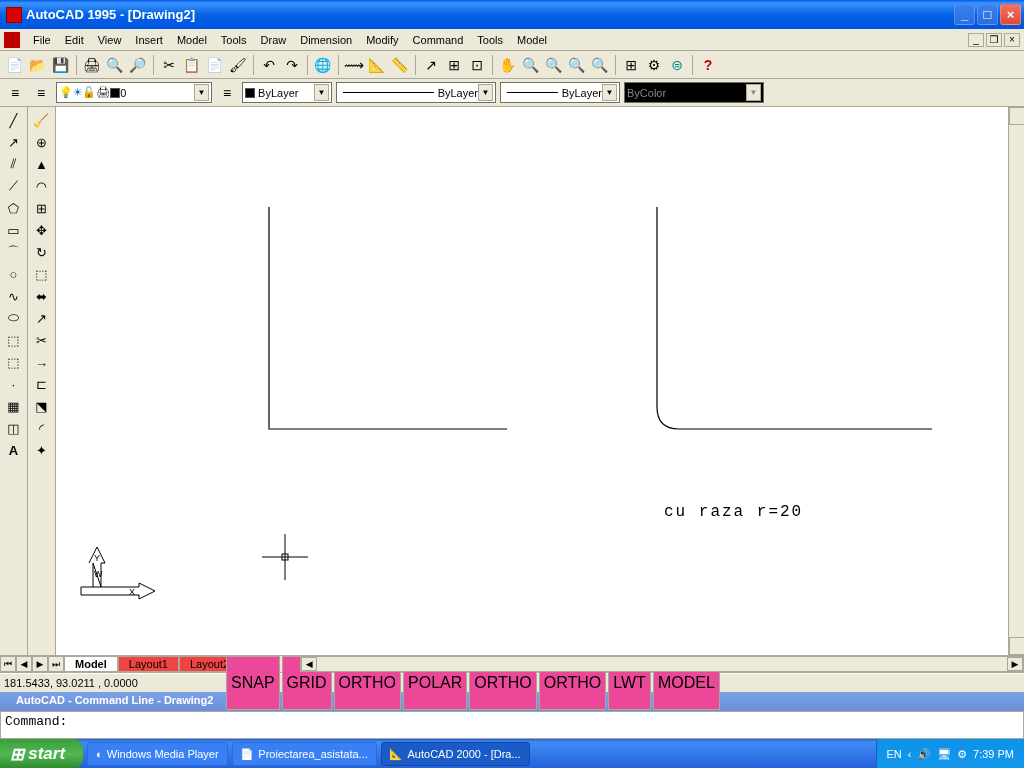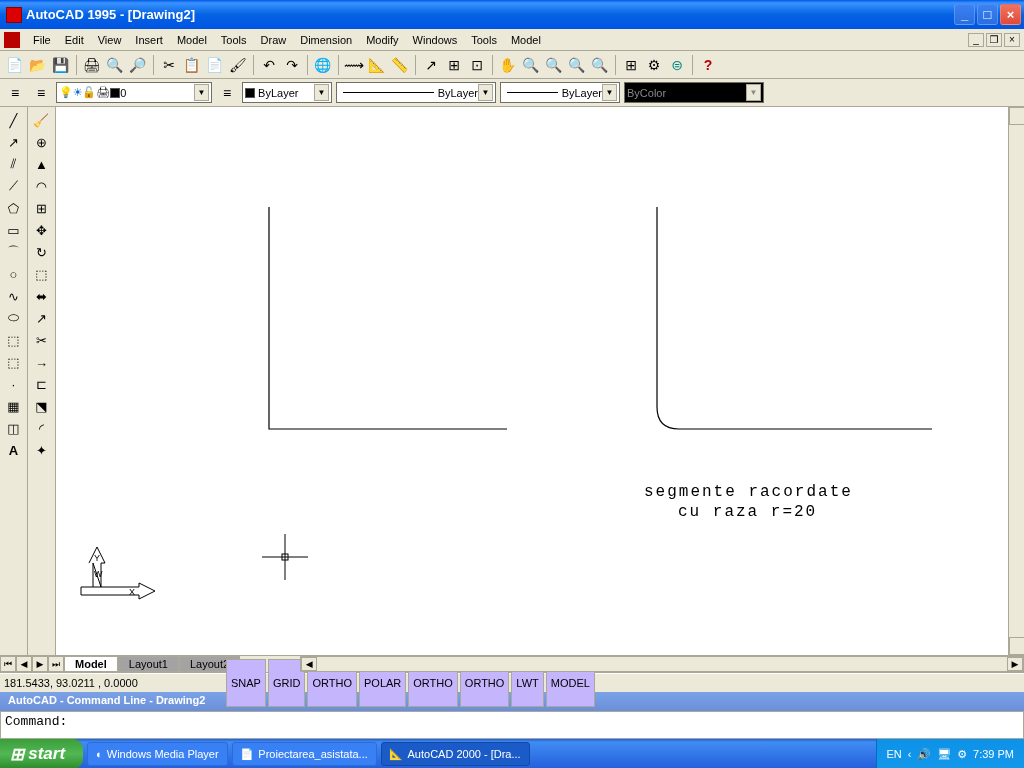--- a/index.html
+++ b/index.html
@@ -32,28 +32,28 @@
 .lefttools2 { width: 28px; background: #ece9d8; border-right: 1px solid #aca899; display: flex; flex-direction: column; padding-top: 2px; }
 .ltbtn { width: 24px; height: 22px; display: flex; align-items: center; justify-content: center; font-size: 13px; margin: 0 auto; }
 .canvas { flex: 1; background: #fff; position: relative; }
 .scrollv { width: 16px; background: #ece9d8; border-left: 1px solid #aca899; position: relative; }
 .scrollv::before, .scrollv::after { content: ''; position: absolute; left: 0; width: 16px; height: 16px; background: #ece9d8; border: 1px solid #aca899; }
 .scrollv::before { top: 0; }
 .scrollv::after { bottom: 0; }
 .tabs { height: 18px; background: #ece9d8; display: flex; align-items: center; border-top: 1px solid #aca899; border-bottom: 1px solid #aca899; }
 .tabnav { display: flex; }
 .tabnav span { width: 16px; height: 16px; border: 1px solid #aca899; display: flex; align-items: center; justify-content: center; font-size: 9px; background: #ece9d8; }
-.tab { padding: 1px 10px; border: 1px solid #aca899; background: #a3a3a3; font-size: 11px; height: 16px; }
+.tab { padding: 1px 10px; border: 1px solid #aca899; background: #ef4444; font-size: 11px; height: 16px; }
 .tab.active { background: #fff; font-weight: bold; }
 .scrollh { flex: 1; height: 16px; background: #ece9d8; border: 1px solid #aca899; margin-left: 60px; position: relative; }
 .scrollh span { position: absolute; top: 0; width: 16px; height: 14px; background: #ece9d8; border: 1px solid #aca899; display: flex; align-items: center; justify-content: center; font-size: 9px; }
 .statusbar { height: 19px; background: #ece9d8; border-top: 1px solid #fff; display: flex; align-items: center; padding: 0 4px; font-size: 11px; gap: 2px; }
 .statuscoord { width: 220px; }
-.statusbtn { padding: 17px 4px; border: 1px solid #aca899; background: #c4b5fd; font-size: 11px; }
-.cmdtitle { height: 19px; background: linear-gradient(to bottom, #7ba2e7, #6a8fd8); color: #fff; padding: 2px 8px; font-weight: bold; font-size: 11px; }
+.statusbtn { padding: 17px 4px; border: 1px solid #aca899; background: #ec4899; font-size: 16px; }
+.cmdtitle { height: 19px; background: linear-gradient(to bottom, #7ba2e7, #6a8fd8); color: #fff; padding: 2px 16px; font-weight: bold; font-size: 11px; }
 .cmdline { height: 28px; background: #fff; border: 1px solid #aca899; padding: 2px 4px; font-family: 'Courier New', monospace; font-size: 13px; }
 .taskbar { height: 30px; background: linear-gradient(to bottom, #245edb 0%, #3f8cf3 10%, #245edb 100%); display: flex; align-items: center; }
 .startbtn { height: 30px; padding: 0 18px 0 10px; background: linear-gradient(to bottom, #3a9e3a 0%, #53b753 50%, #2a8a2a 100%); color: #fff; font-weight: bold; font-style: italic; font-size: 17px; display: flex; align-items: center; border-radius: 0 10px 10px 0; gap: 4px; }
 .taskbtn { height: 24px; padding: 0 8px; margin-left: 4px; background: #3980f4; border: 1px solid #2a6dd8; color: #fff; font-size: 11px; display: flex; align-items: center; border-radius: 3px; gap: 4px; max-width: 160px; overflow: hidden; white-space: nowrap; }
 .taskbtn.active { background: #1a5bc8; border: 1px solid #104aa8; }
 .systray { margin-left: auto; height: 30px; background: linear-gradient(to bottom, #0d92e8, #1297eb); display: flex; align-items: center; padding: 0 10px; gap: 6px; color: #fff; font-size: 11px; border-left: 1px solid #0a6ac0; }
 .cadtext { font-family: 'Courier New', monospace; font-size: 16px; letter-spacing: 2px; }
 .colorsq { width: 10px; height: 10px; display: inline-block; border: 1px solid #555; }
 </style>
 </head>
@@ -73,21 +73,21 @@
   <span class="docicon"></span>
   <span class="menuitem">File</span>
   <span class="menuitem">Edit</span>
   <span class="menuitem">View</span>
   <span class="menuitem">Insert</span>
   <span class="menuitem">Model</span>
   <span class="menuitem">Tools</span>
   <span class="menuitem">Draw</span>
   <span class="menuitem">Dimension</span>
   <span class="menuitem">Modify</span>
-  <span class="menuitem">Windows</span>
+  <span class="menuitem">Command</span>
   <span class="menuitem">Tools</span>
   <span class="menuitem">Model</span>
   <div class="mdi-controls">
     <span>_</span>
     <span>❐</span>
     <span>×</span>
   </div>
 </div>
 
 <div class="toolbar">
@@ -216,22 +216,21 @@
 
       <g stroke="#000" stroke-width="1" fill="none">
         <path d="M 22 456 L 30 440 L 38 456 L 34 456 L 34 480"></path>
         <path d="M 34 480 L 72 480 L 72 476 L 88 484 L 72 492 L 72 488 L 14 488 L 14 480 L 26 480 L 26 456 Z"></path>
         <text x="27" y="454" font-size="9" fill="#000" stroke="none">Y</text>
         <text x="27" y="470" font-size="9" fill="#000" stroke="none">W</text>
         <text x="62" y="488" font-size="9" fill="#000" stroke="none">X</text>
         <line x1="26" y1="480" x2="34" y2="480"></line>
       </g>
     </svg>
-    <div class="cadtext" style="position:absolute;left:588px;top:376px">segmente racordate</div>
-    <div class="cadtext" style="position:absolute;left:622px;top:396px">cu raza r=20</div>
+    <div class="cadtext" style="position:absolute;left:608px;top:396px">cu raza r=20</div>
   </div>
   <div class="scrollv"></div>
 </div>
 
 <div class="tabs">
   <div class="tabnav">
     <span>⏮</span>
     <span>◀</span>
     <span>▶</span>
     <span>⏭</span>

